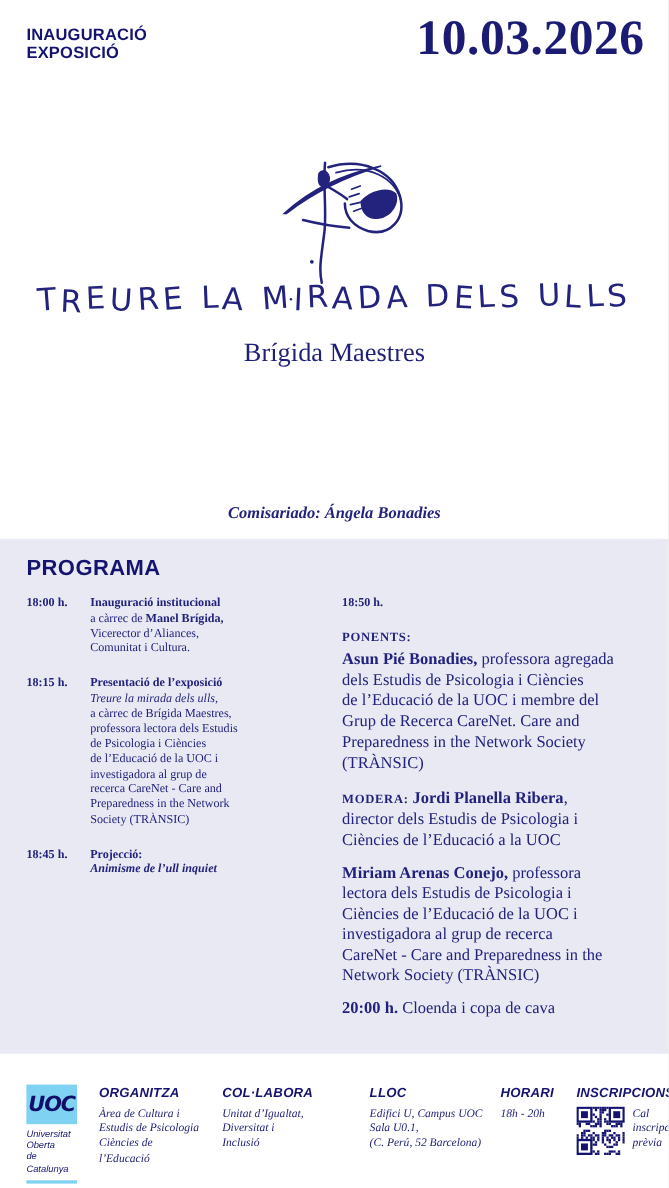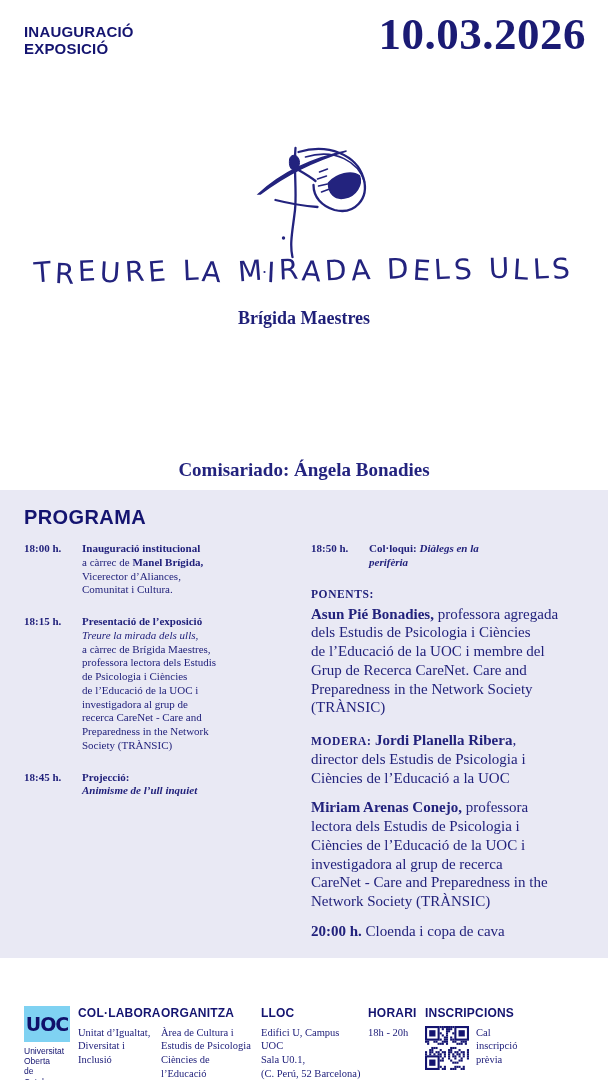--- a/index.html
+++ b/index.html
@@ -52,27 +52,27 @@
     font-family:"DejaVu Sans", sans-serif;
     font-size:28px;letter-spacing:4px;
     color:#23237e;
     transform:rotate(-.4deg);
     white-space:nowrap;
   }
   .title .hl{display:inline-block;}
   .artist{
     position:absolute;top:308px;left:0;right:0;
     text-align:center;
-    font-size:18px;font-weight:bold;
+    font-size:24px;font-weight:normal;
     color:#1f1f78;
   }
   .curator{
     position:absolute;top:459px;left:0;right:0;
     text-align:center;
-    font-size:19px;font-weight:bold;
+    font-size:15px;font-weight:bold;font-style:italic;
     color:#23237e;
   }
 
   
   .program{
     position:absolute;left:0;right:0;top:490px;height:492px;
     background:var(--section-bg);
     padding:16px 20px 0 24px;
   }
   .program-heading{
@@ -92,43 +92,43 @@
   }
   .ponents-label{display:block;margin:17px 0 5px 0;}
   .para{font-size:15px;line-height:1.25;margin-bottom:11px;}
   .para.modera{margin-top:14px;}
   .closing{font-size:15px;line-height:1.25;}
 
   
   .footer{
     position:absolute;left:0;right:0;top:958px;height:122px;
     background:var(--paper);
-    display:flex;gap:4px;
-    padding:48px 14px 0 24px;
-    font-size:10.5px;line-height:1.3;
+    display:flex;gap:16px;
+    padding:28px 14px 0 24px;
+    font-size:10.5px;line-height:1.3;font-style:italic;
   }
   .fcol{flex:none;}
   .fcol-heading{
     font-family:"Liberation Sans", sans-serif;
     font-weight:bold;font-size:12px;letter-spacing:.2px;
     color:var(--ink-dark);margin-bottom:4px;white-space:nowrap;
   }
   .logo-block{width:50px;flex:none;}
   .logo-square{
     width:46px;height:36px;background:var(--logo-blue);
     display:flex;align-items:center;justify-content:center;
     font-family:"DejaVu Sans", sans-serif;
     font-weight:bold;font-size:19px;color:#10106a;
     letter-spacing:-1px;
   }
   .logo-name{margin-top:4px;font-size:8.5px;line-height:1.2;color:var(--ink-dark);font-family:"Liberation Sans",sans-serif;}
   .logo-bar{margin-top:6px;width:46px;height:3px;background:var(--logo-blue);}
   .w-org{width:96px;}
   .w-col{width:79px;}
-  .w-lloc{width:103px;}
+  .w-lloc{width:103px;margin-left:39px;}
   .w-hor{width:53px;}
   .w-insc{flex:1;}
   .insc-row{display:flex;gap:7px;align-items:flex-start;}
   .qr{width:44px;height:44px;flex:none;}
 </style>
 </head>
 <body>
 
 <div class="page">
 
@@ -185,22 +185,20 @@
         <div class="entry">
           <span class="time">18:45 h.</span>
           <span class="body pre"><b>Projecció:</b><span class="bi">
 Animisme de l’ull inquiet</span></span>
         </div>
       </div>
 
       <div class="col-right">
         <div class="entry">
           <span class="time">18:50 h.</span>
-          <span class="body pre"><b>Col·loqui: </b><span class="bi">Diàlegs en la
-perifèria</span></span>
         </div>
 
         <span class="ponents-label">PONENTS:</span>
 
         <div class="para pre"><b>Asun Pié Bonadies,</b><span> professora agregada
 dels Estudis de Psicologia i Ciències
 de l’Educació de la UOC i membre del
 Grup de Recerca CareNet. Care and
 Preparedness in the Network Society
 (TRÀNSIC)</span></div>
@@ -224,32 +222,32 @@
 
   <div class="footer">
     <div class="logo-block">
       <div class="logo-square">UOC</div>
       <div class="logo-name pre">Universitat
 Oberta
 de Catalunya</div>
       <div class="logo-bar"></div>
     </div>
 
+    <div class="fcol w-org">
+      <div class="fcol-heading">ORGANITZA</div>
+      <div class="pre">Àrea de Cultura i
+Estudis de Psicologia
+Ciències de l’Educació</div>
+    </div>
+
     <div class="fcol w-col">
       <div class="fcol-heading">COL·LABORA</div>
       <div class="pre">Unitat d’Igualtat,
 Diversitat i
 Inclusió</div>
-    </div>
-
-    <div class="fcol w-org">
-      <div class="fcol-heading">ORGANITZA</div>
-      <div class="pre">Àrea de Cultura i
-Estudis de Psicologia
-Ciències de l’Educació</div>
     </div>
 
     <div class="fcol w-lloc">
       <div class="fcol-heading">LLOC</div>
       <div class="pre">Edifici U, Campus UOC
 Sala U0.1,
 (C. Perú, 52 Barcelona)</div>
     </div>
 
     <div class="fcol w-hor">

